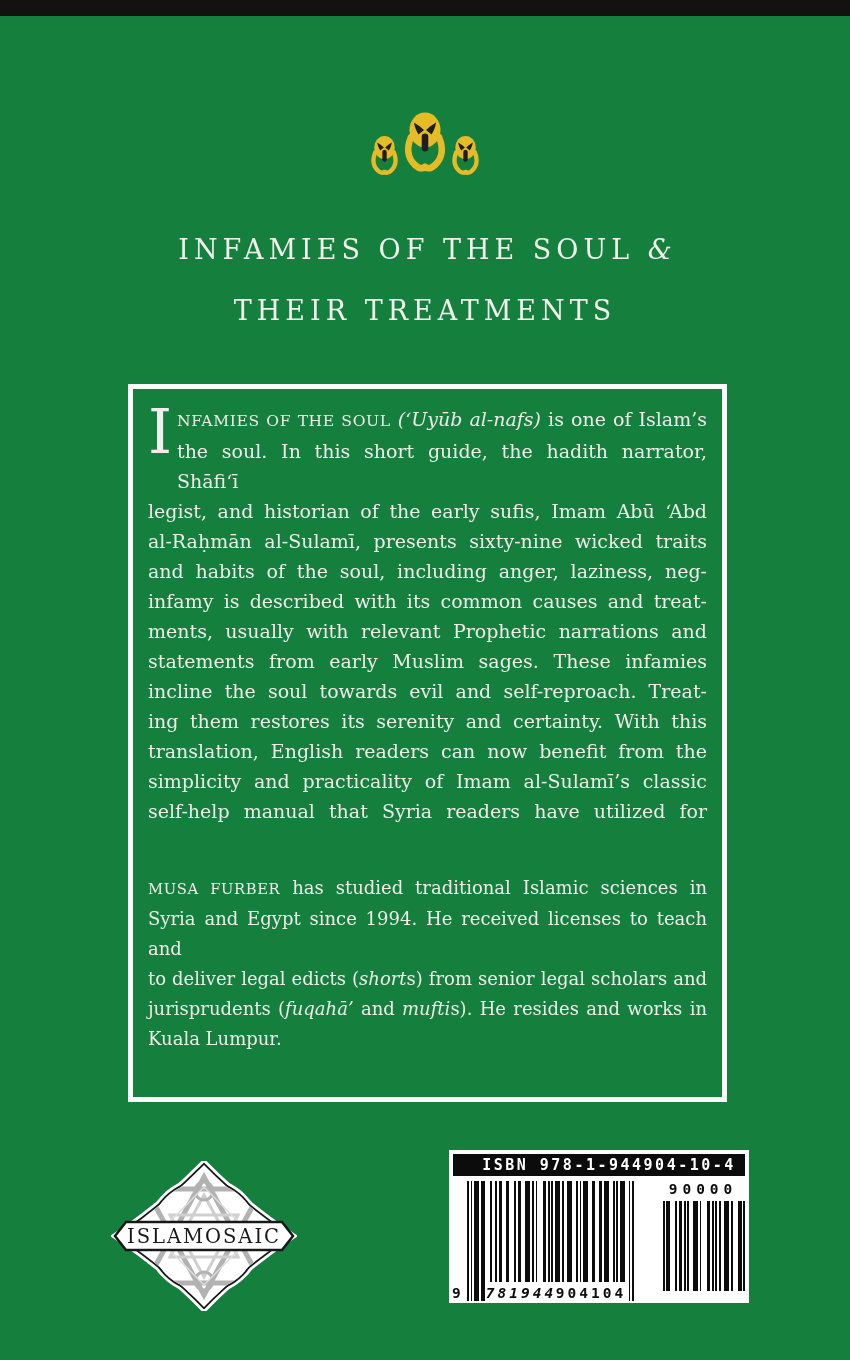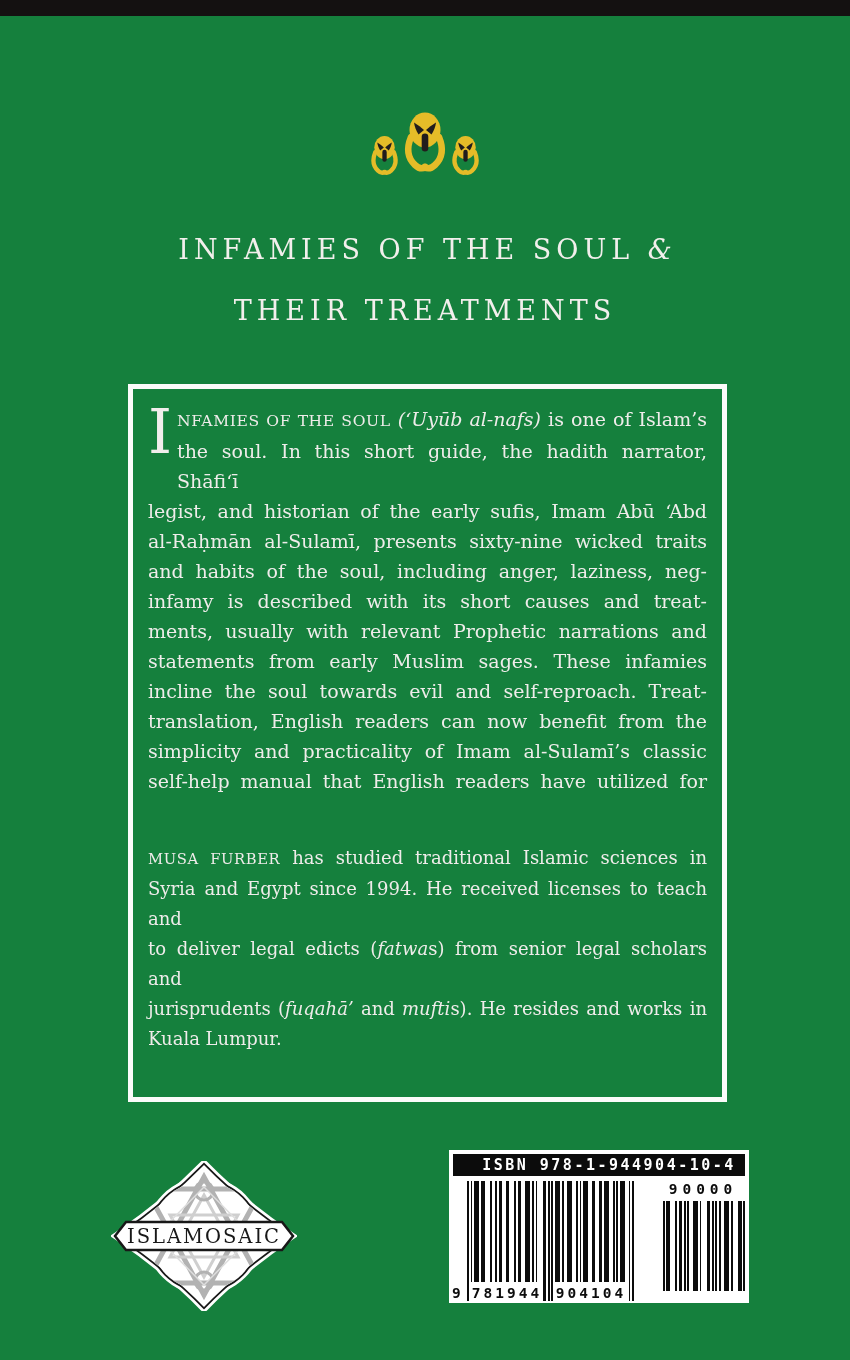--- a/index.html
+++ b/index.html
@@ -32,21 +32,21 @@
   
   .barcode-box{position:absolute;left:449px;top:1134px;width:300px;height:153px;background:#ffffff;}
   .isbn-strip{margin:4px 4px 0;height:22px;background:#0c0c0c;color:#ffffff;
     display:flex;align-items:center;justify-content:center;
     font-family:"DejaVu Sans Mono", monospace;font-size:15px;letter-spacing:2.5px;font-weight:bold;padding-left:20px;}
   .bc-main{position:absolute;left:18px;top:31px;width:167px;height:120px;}
   .bc-main svg{display:block;width:167px;height:120px;}
   .bc-digit{position:absolute;bottom:0;height:19px;background:#ffffff;
     display:flex;align-items:flex-end;justify-content:center;
     font-family:"DejaVu Sans Mono", monospace;font-size:14.5px;color:#0c0c0c;letter-spacing:3px;font-weight:bold;}
-  .dz1{left:4px;width:72px;}
+  .dz1{left:18px;width:72px;font-style:italic;}
   .dz2{left:88px;width:72px;}
   .first-digit{position:absolute;left:-15px;bottom:0;height:19px;display:flex;align-items:flex-end;
     font-family:"DejaVu Sans Mono", monospace;font-size:14.5px;color:#0c0c0c;font-weight:bold;}
   .bc-addon{position:absolute;left:212px;top:31px;width:84px;}
   .addon-label{height:18px;text-align:center;font-family:"DejaVu Sans Mono", monospace;
     font-size:14.5px;color:#0c0c0c;letter-spacing:5px;font-weight:bold;}
   .bc-addon svg{display:block;width:84px;height:90px;margin-top:2px;}
   .bars{fill:#0c0c0c;}
 </style>
 </head>
@@ -77,34 +77,35 @@
 
   <div class="frame">
     <div class="para synopsis">
       <span class="dropcap">I</span>
       <div>
           <div class="line"><span class="sc">NFAMIES OF THE SOUL</span> <em>(‘Uyūb al-nafs)</em> is one of Islam’s</div>
           <div class="line">the soul. In this short guide, the hadith narrator, Shāfi‘ī</div>
           <div class="line">legist, and historian of the early sufis, Imam Abū ‘Abd</div>
           <div class="line">al-Raḥmān al-Sulamī, presents sixty-nine wicked traits</div>
           <div class="line">and habits of the soul, including anger, laziness, neg-</div>
-          <div class="line">infamy is described with its short causes and treat-</div>
+          <div class="line">infamy is described with its common causes and treat-</div>
           <div class="line">ments, usually with relevant Prophetic narrations and</div>
           <div class="line">statements from early Muslim sages. These infamies</div>
           <div class="line">incline the soul towards evil and self-reproach. Treat-</div>
+          <div class="line">ing them restores its serenity and certainty. With this</div>
           <div class="line">translation, English readers can now benefit from the</div>
           <div class="line">simplicity and practicality of Imam al-Sulamī’s classic</div>
-          <div class="line">self-help manual that English readers have utilized for</div>
+          <div class="line">self-help manual that Syria readers have utilized for</div>
         </div>
     </div>
     <div class="para bio">
       <div>
           <div class="line"><span class="sc">MUSA FURBER</span> has studied traditional Islamic sciences in</div>
           <div class="line">Syria and Egypt since 1994. He received licenses to teach and</div>
-          <div class="line">to deliver legal edicts (<em>fatwa</em>s) from senior legal scholars and</div>
+          <div class="line">to deliver legal edicts (<em>short</em>s) from senior legal scholars and</div>
           <div class="line">jurisprudents (<em>fuqahā’</em> and <em>mufti</em>s). He resides and works in</div>
           <div class="line last">Kuala Lumpur.</div>
         </div>
     </div>
   </div>
 
   <svg class="logo" viewBox="0 0 186 150">
     <defs>
       <clipPath id="medclip">
         <path d="M93 4 Q129 41 179 75 Q129 109 93 146 Q57 109 7 75 Q57 41 93 4 Z"></path>

